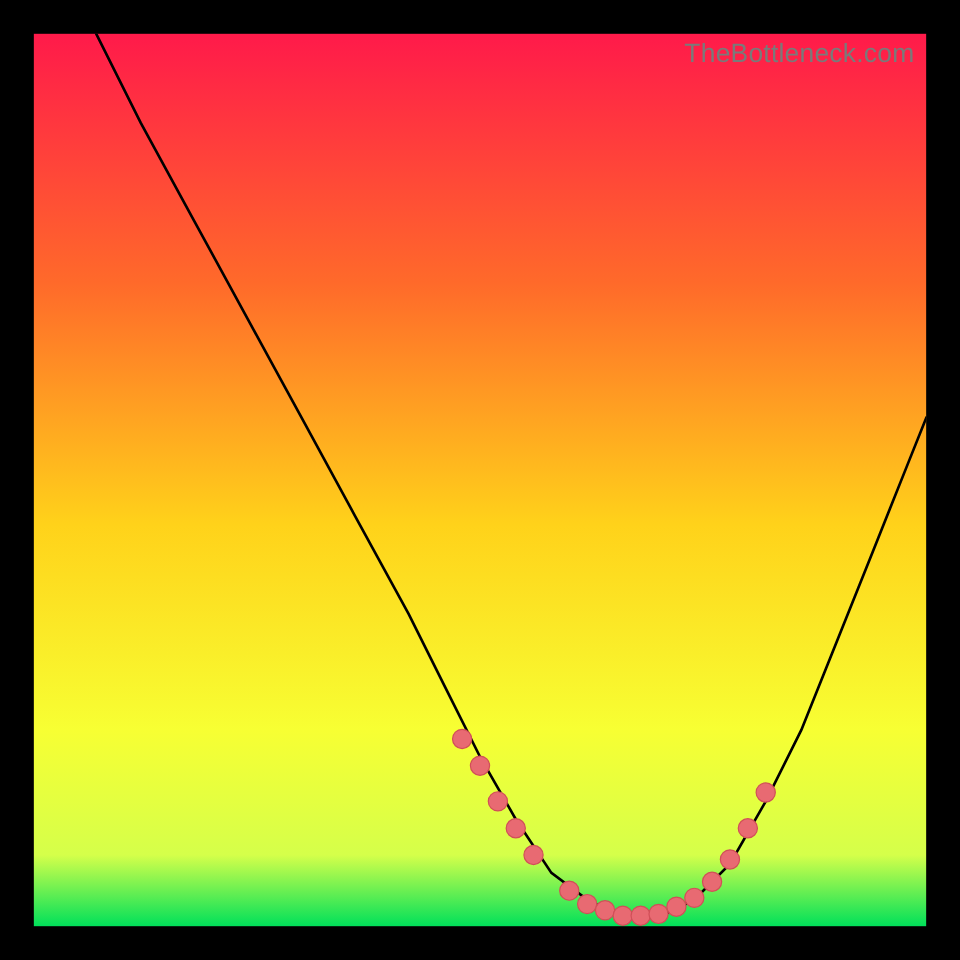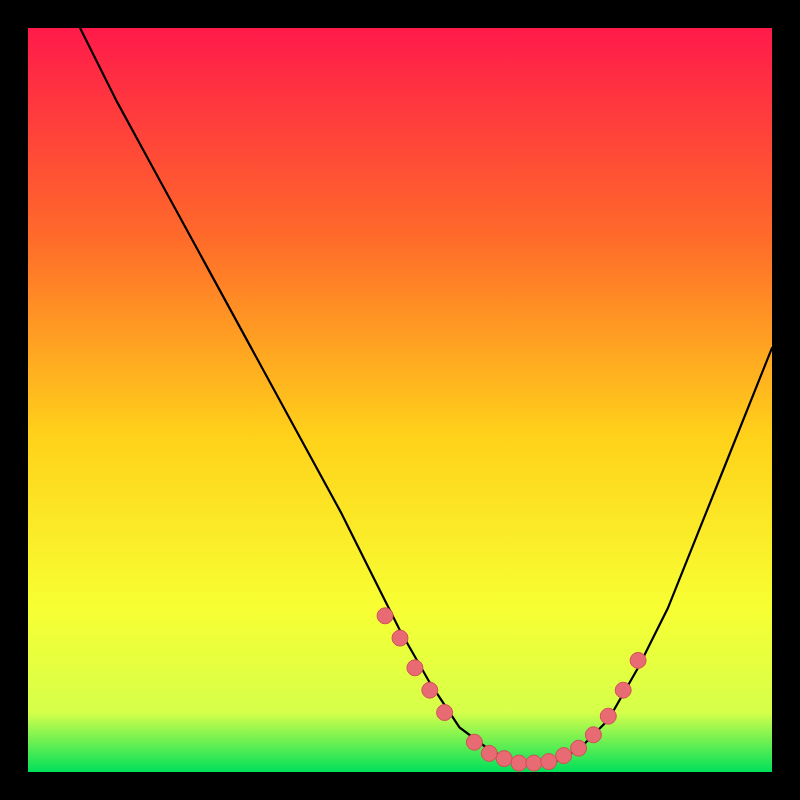--- a/index.html
+++ b/index.html
@@ -35,20 +35,21 @@
     top: 0;
     width: 744px;
     height: 744px;
     display: block;
   }
 </style>
 </head>
 <body>
 
 <div class="frame">
+  <div class="watermark">TheBottleneck.com</div>
   <svg class="plot" viewBox="0 0 744 744">
     <defs>
       <linearGradient id="bg-grad" x1="0" y1="0" x2="0" y2="1">
         <stop id="g0" offset="0%" stop-color="#ff1a4a"></stop>
         <stop id="g1" offset="28%" stop-color="#ff6a2a"></stop>
         <stop id="g2" offset="55%" stop-color="#ffd21a"></stop>
         <stop id="g3" offset="78%" stop-color="#f7ff33"></stop>
         <stop id="g4" offset="92%" stop-color="#d5ff4a"></stop>
         <stop id="g5" offset="100%" stop-color="#00e05a"></stop>
       </linearGradient>

